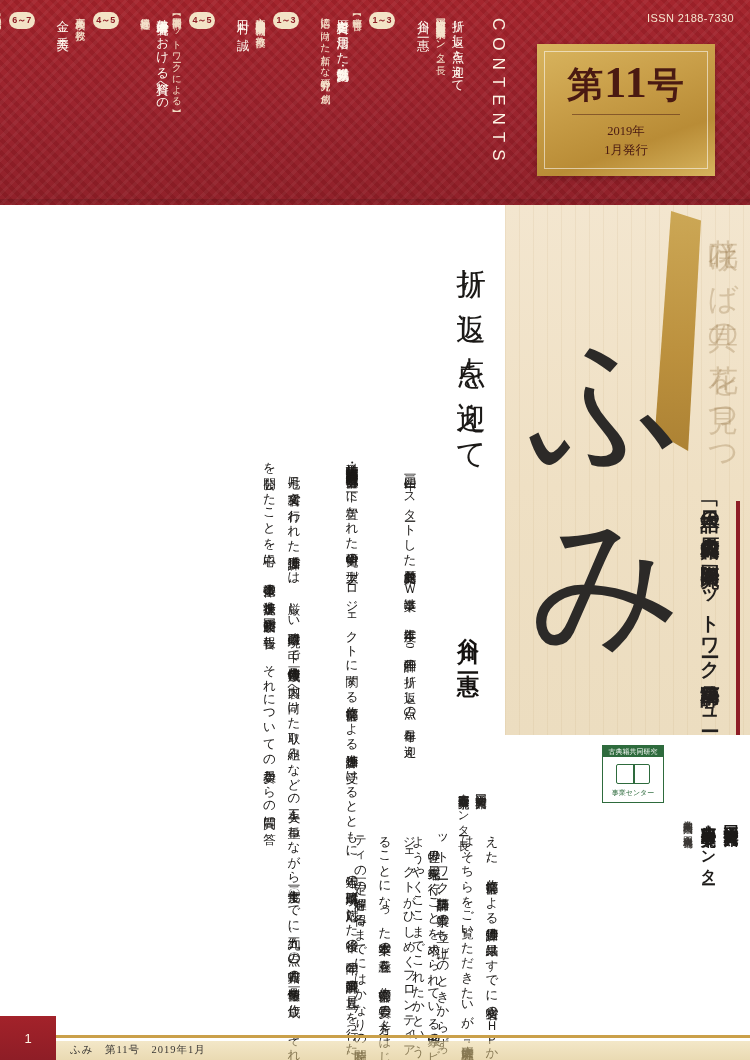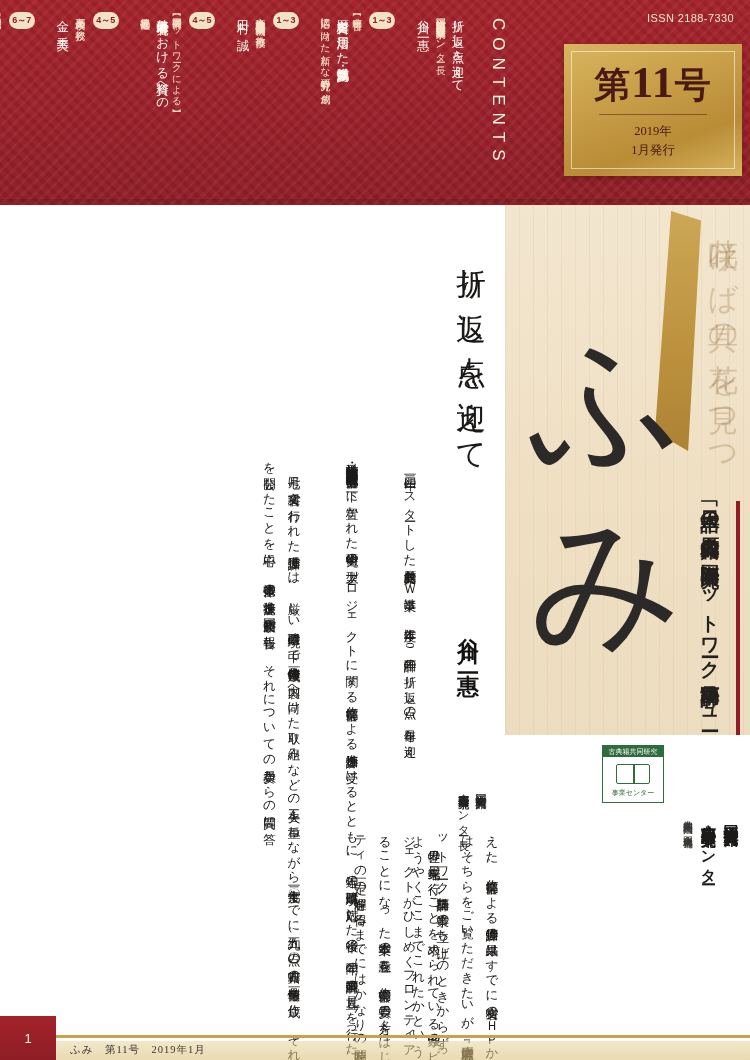--- a/index.html
+++ b/index.html
@@ -103,21 +103,21 @@
     width: 17px; height: 17px; border-radius: 50%;
     background: #f3e3c6; color: #8e1d26;
     font-size: 9.5px; font-family: "Liberation Sans", sans-serif;
     writing-mode: horizontal-tb;
     font-weight: bold;
   }
   .pg.wide { width: 26px; border-radius: 9px; font-size: 9px; }
 
   
   .badge {
-    position: absolute; right: 8px; top: 44px;
+    position: absolute; right: 35px; top: 44px;
     width: 178px; height: 132px;
     background: linear-gradient(160deg,#d9b55f 0%, #caa04a 35%, #b98c36 70%, #d7b45e 100%);
     box-shadow: 0 2px 6px rgba(0,0,0,.25);
   }
   .badge-inner {
     position: absolute; inset: 7px;
     border: 1px solid rgba(255,255,255,.55);
     display: flex; flex-direction: column;
     align-items: center; justify-content: center;
     color: #5b2016;

